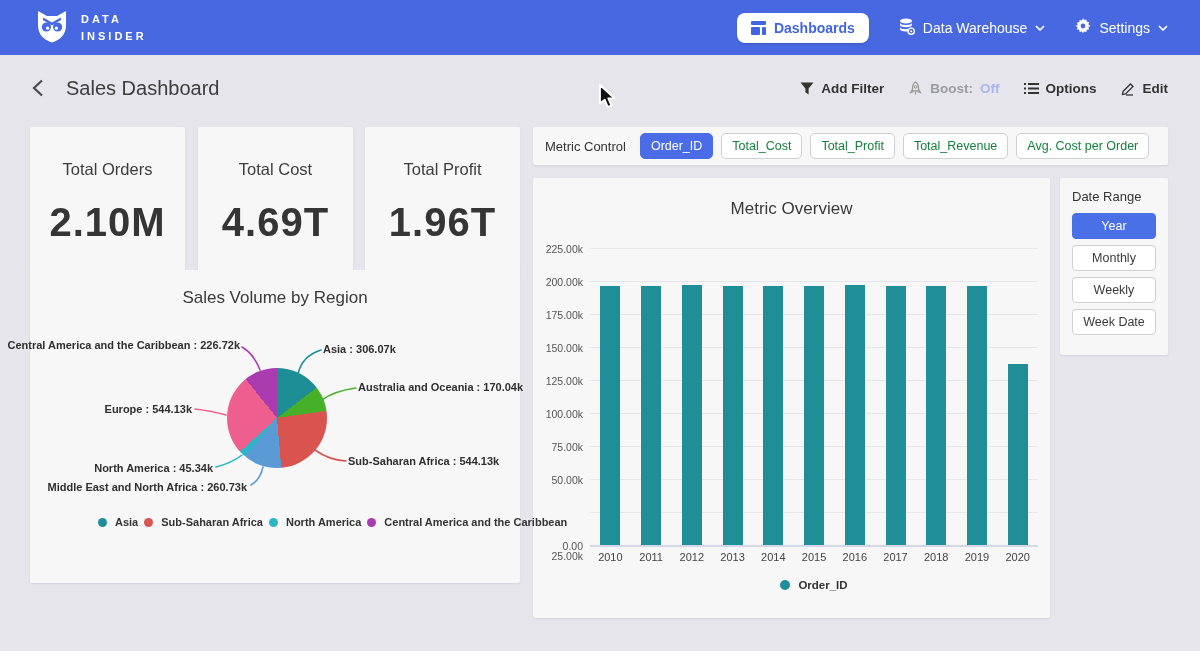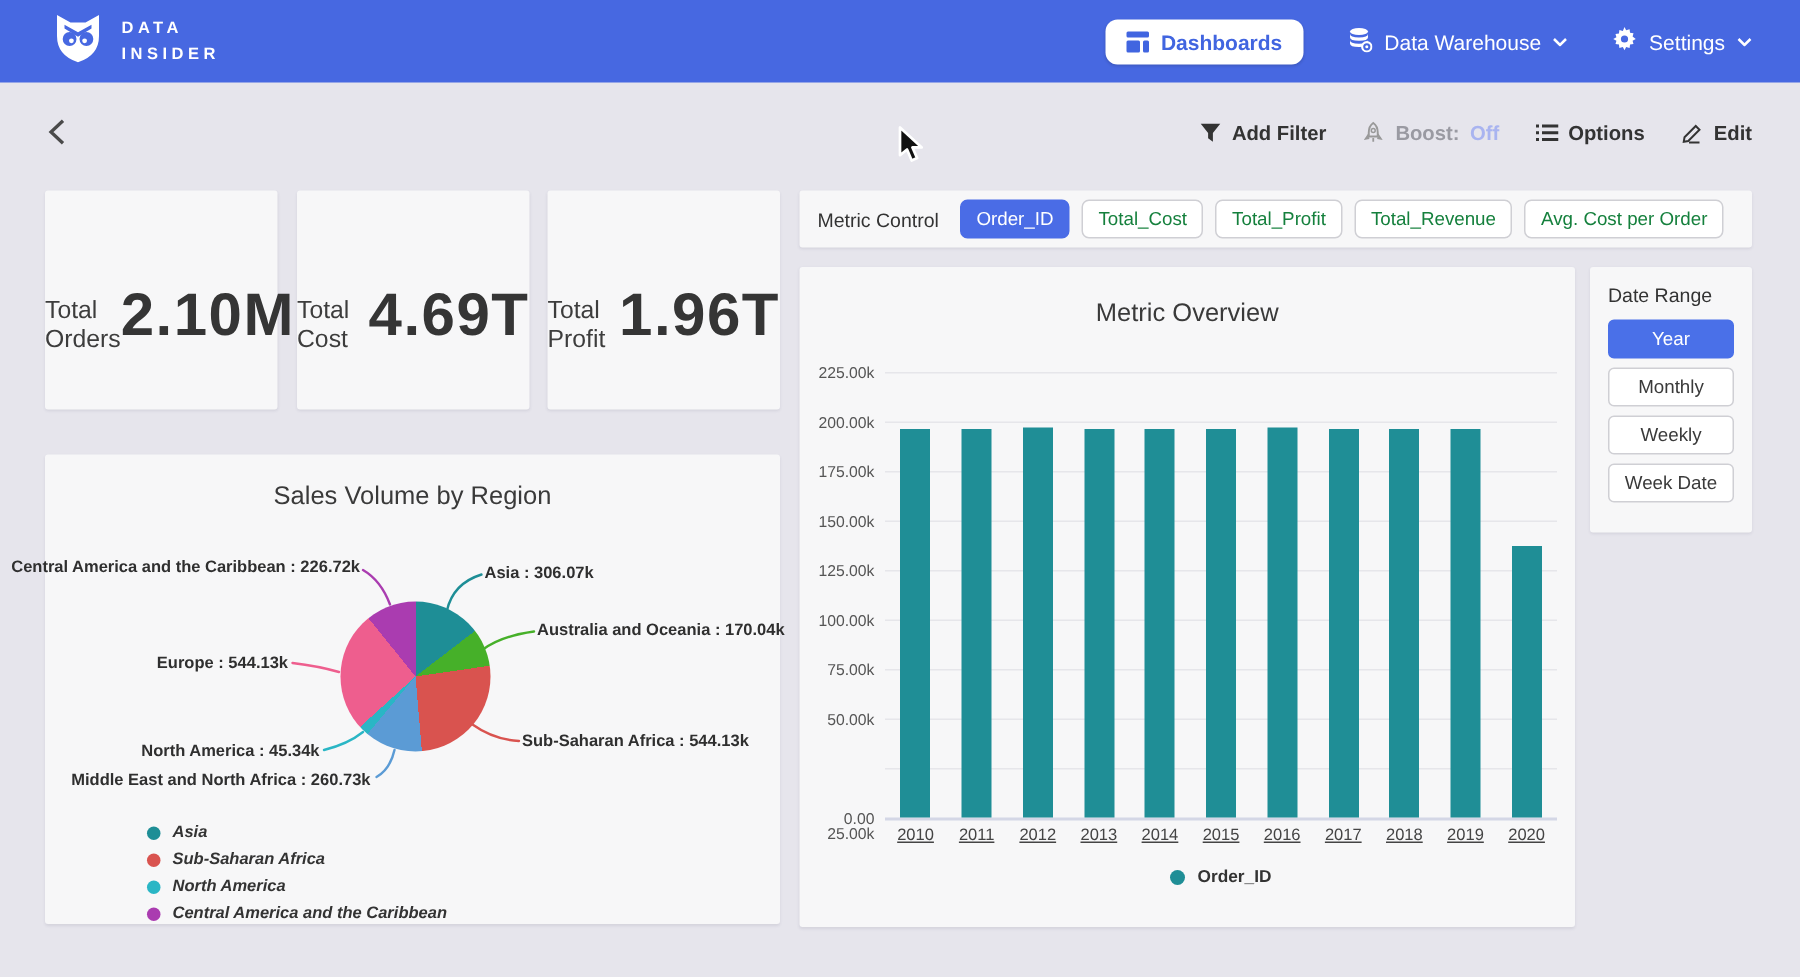--- a/index.html
+++ b/index.html
@@ -28,60 +28,60 @@
   .ph-left { display:flex; align-items:center; gap:22px; }
   .page-title { font-size:20px; font-weight:500; color:#3d3d3d; }
   .toolbar { display:flex; align-items:center; gap:24px; }
   .tool { display:flex; align-items:center; gap:7px; font-size:13.5px; font-weight:600; color:#333; cursor:pointer; }
   .tool.muted { color:#9a9aa2; }
   .off { color:#a9b4f0; }
 
   
   .card { position:absolute; background:#f7f7f8; border-radius:2px; box-shadow:0 1px 2px rgba(60,60,90,.10); }
 
-  .kpi { width:155px; height:146px; top:127px; display:flex; flex-direction:row; align-items:center; }
+  .kpi { width:155px; height:146px; top:127px; display:flex; flex-direction:column; align-items:center; }
   .kpi-label { margin-top:33px; font-size:16.5px; font-weight:500; color:#3d3d3d; }
   .kpi-value { margin-top:21px; font-size:40px; font-weight:700; color:#353535; letter-spacing:1px; }
 
   
   .metric-strip { left:533px; top:127px; width:635px; height:38px; display:flex; align-items:center; padding:0 12px; gap:8px; }
   .metric-label { font-size:13px; font-weight:500; color:#333; margin-right:6px; }
   .mbtn { font-family:"Liberation Sans",sans-serif; font-size:12.5px; color:#15803d; background:#fff;
           border:1px solid #cfcfd4; border-radius:5px; padding:5px 10px; cursor:pointer; white-space:nowrap; }
   .mbtn.selected { background:#4a6ce6; border-color:#4a6ce6; color:#fff; }
 
   
   .chart-card { left:533px; top:178px; width:517px; height:440px; }
   .chart-title { position:absolute; left:0; top:21px; width:100%; text-align:center; font-size:17px; color:#3a3a3a; }
   .gridline { position:absolute; left:57px; width:448px; height:1px; background:#e6e6ea; }
   .gridline.base { background:#d4d7e6; height:2px; }
   .ytick { position:absolute; left:0; width:50px; text-align:right; font-size:10.5px; color:#555; }
   .bars { position:absolute; left:57px; top:70px; width:448px; height:297px; display:flex; align-items:flex-end; }
   .bar-slot { flex:1; display:flex; justify-content:center; align-items:flex-end; height:100%; }
   .bar { width:20px; background:#1f8e96; }
   .xlabels { position:absolute; left:57px; top:373px; width:448px; display:flex; }
-  .xlabel { flex:1; text-align:center; font-size:11px; color:#444;text-decoration:underline; }
+  .xlabel { flex:1; text-align:center; font-size:11px; color:#444; }
   .chart-legend { position:absolute; left:57px; top:401px; width:448px; display:flex; justify-content:center; align-items:center; gap:8px; }
   .dot { width:10px; height:10px; border-radius:50%; background:#1f8e96; }
   .chart-legend-label { font-size:11.5px; font-weight:700; color:#333; }
 
   
   .date-card { left:1060px; top:178px; width:108px; height:177px; padding:11px 12px; }
   .dr-label { font-size:13px; color:#333; margin-bottom:9px; }
   .dbtn { display:block; width:100%; font-family:"Liberation Sans",sans-serif; font-size:12.5px; color:#3a3a3a;
           background:#fff; border:1px solid #cfcfd4; border-radius:4px; padding:5px 0; margin-bottom:6px; cursor:pointer; }
   .dbtn.selected { background:#4a70e8; border-color:#4a70e8; color:#ffffff; }
 
   
-  .pie-card { left:30px; top:303px; width:490px; height:313px; }
+  .pie-card { left:30px; top:270px; width:490px; height:313px; }
   .pie-title { position:absolute; left:0; top:18px; width:100%; text-align:center; font-size:17px; color:#3a3a3a; }
   .pie { position:absolute; left:197px; top:98px; width:100px; height:100px; border-radius:50%; }
   .plabel { position:absolute; font-size:11px; font-weight:700; color:#2f2f2f; white-space:nowrap; }
   .leader { position:absolute; left:0; top:0; width:490px; height:333px; pointer-events:none; }
-  .pie-legend { position:absolute; top:246px; display:flex; flex-direction:column; gap:6px;font-style:italic; }
+  .pie-legend { position:absolute; top:246px; display:flex; flex-direction:row; gap:6px; }
   .pie-legend.col1 { left:68px; } .pie-legend.col2 { left:258px; }
   .pl-item { display:flex; align-items:center; gap:8px; }
   .pl-dot { width:9px; height:9px; border-radius:50%; flex:0 0 auto; }
   .pl-text { font-size:11px; font-weight:700; color:#333; white-space:nowrap; }
 
   .cursor { position:absolute; left:596px; top:84px; z-index:50; }
 </style>
 </head>
 <body>
 
@@ -141,20 +141,21 @@
   </div>
 </div>
 
 <div class="pagehead">
   <div class="ph-left">
     <span style="cursor:pointer; display:flex;">
       <svg width="12" height="18" viewBox="0 0 12 18">
           <polyline points="10,1.5 2,9 10,16.5" fill="none" stroke="#4a4a4a" stroke-width="2.2"></polyline>
         </svg>
     </span>
+    <span class="page-title">Sales Dashboard</span>
   </div>
   <div class="toolbar">
     <div class="tool">
       <svg width="14" height="13" viewBox="0 0 14 13">
         <path d="M0.5 0.5 H13.5 L8.6 6.6 V12.5 L5.4 10.2 V6.6 Z" fill="#333"></path>
       </svg>
       <span>Add Filter</span>
     </div>
     <div class="tool muted">
       <svg width="15" height="15" viewBox="0 0 15 15">

